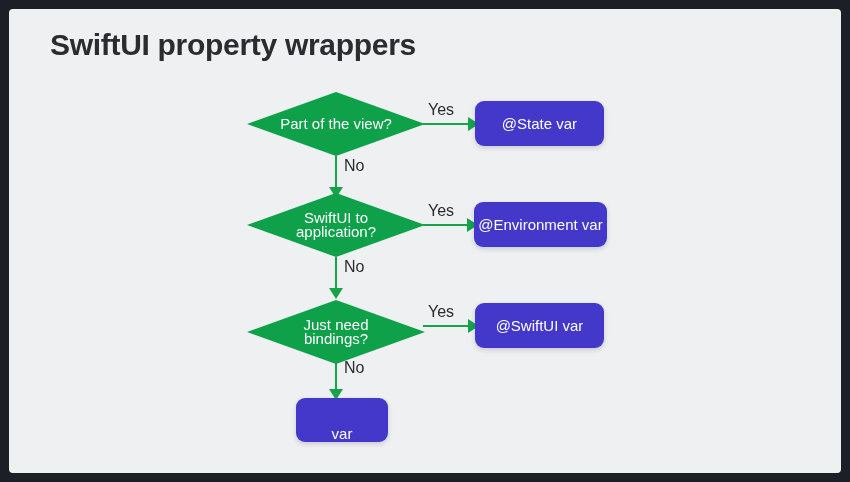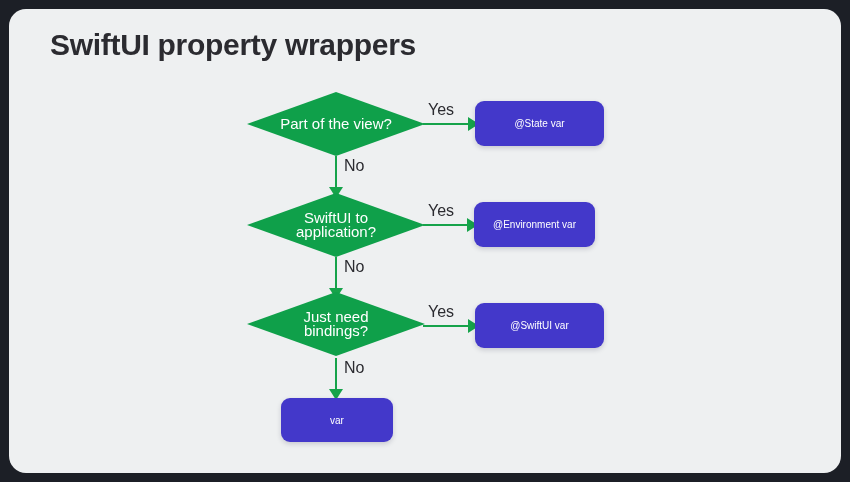--- a/index.html
+++ b/index.html
@@ -22,21 +22,21 @@
     box-sizing: border-box;
   }
 
   #canvas {
     position: absolute;
     left: 9px;
     top: 9px;
     width: 832px;
     height: 464px;
     background: #eef0f1;
-    border-radius: 17px;
+    border-radius: 4px;
     overflow: hidden;
   }
 
   #title {
     position: absolute;
     left: 41px;
     top: 19px;
     font-size: 30px;
     font-weight: bold;
     color: #2b2b30;
@@ -74,21 +74,21 @@
     position: absolute;
     background: #4338ca;
     border-radius: 9px;
     display: flex;
     align-items: center;
     justify-content: center;
     box-shadow: 0 2px 5px rgba(30,30,60,0.18);
   }
   .pbox .plabel {
     color: #ffffff;
-    font-size: 10px;
+    font-size: 15px;
     text-align: center;
     white-space: nowrap;
   }
 
   
   .hline {
     position: absolute;
     height: 2.5px;
     background: #16a34a;
   }
@@ -147,44 +147,44 @@
     <div class="diamond" style="left:238px; top:184px; width:178px; height:64px;">
       <div class="shape"></div>
       <div class="dlabel">SwiftUI to
 application?</div>
     </div>
 
     <div class="hline" style="left:414px; top:214.5px; width:52px;"></div>
     <div class="arrow-right" style="left:458px; top:209px;"></div>
     <div class="elabel" style="left:419px; top:193px;">Yes</div>
 
-    <div class="pbox" style="left:465px; top:193px; width:121px; height:45px;">
+    <div class="pbox" style="left:465px; top:193px; width:133px; height:45px;">
       <div class="plabel">@Environment var</div>
     </div>
 
     <div class="vline" style="left:325.5px; top:248px; height:38px;"></div>
     <div class="arrow-down" style="left:320px; top:279px;"></div>
     <div class="elabel" style="left:335px; top:249px;">No</div>
 
-    <div class="diamond" style="left:238px; top:283px; width:178px; height:64px;">
+    <div class="diamond" style="left:238px; top:291px; width:178px; height:64px;">
       <div class="shape"></div>
       <div class="dlabel">Just need
 bindings?</div>
     </div>
 
     <div class="hline" style="left:414px; top:315.5px; width:53px;"></div>
     <div class="arrow-right" style="left:459px; top:310px;"></div>
     <div class="elabel" style="left:419px; top:294px;">Yes</div>
 
     <div class="pbox" style="left:466px; top:294px; width:129px; height:45px;">
       <div class="plabel">@SwiftUI var</div>
     </div>
 
     <div class="vline" style="left:325.5px; top:349px; height:38px;"></div>
     <div class="arrow-down" style="left:320px; top:380px;"></div>
     <div class="elabel" style="left:335px; top:350px;">No</div>
 
-    <div class="pbox" style="left:272px; top:389px; width:112px; height:44px;">
+    <div class="pbox" style="left:287px; top:389px; width:92px; height:44px;align-items:flex-end;">
       <div class="plabel">var</div>
     </div>
 
   </div>
 </div>
 
 </body></html>

